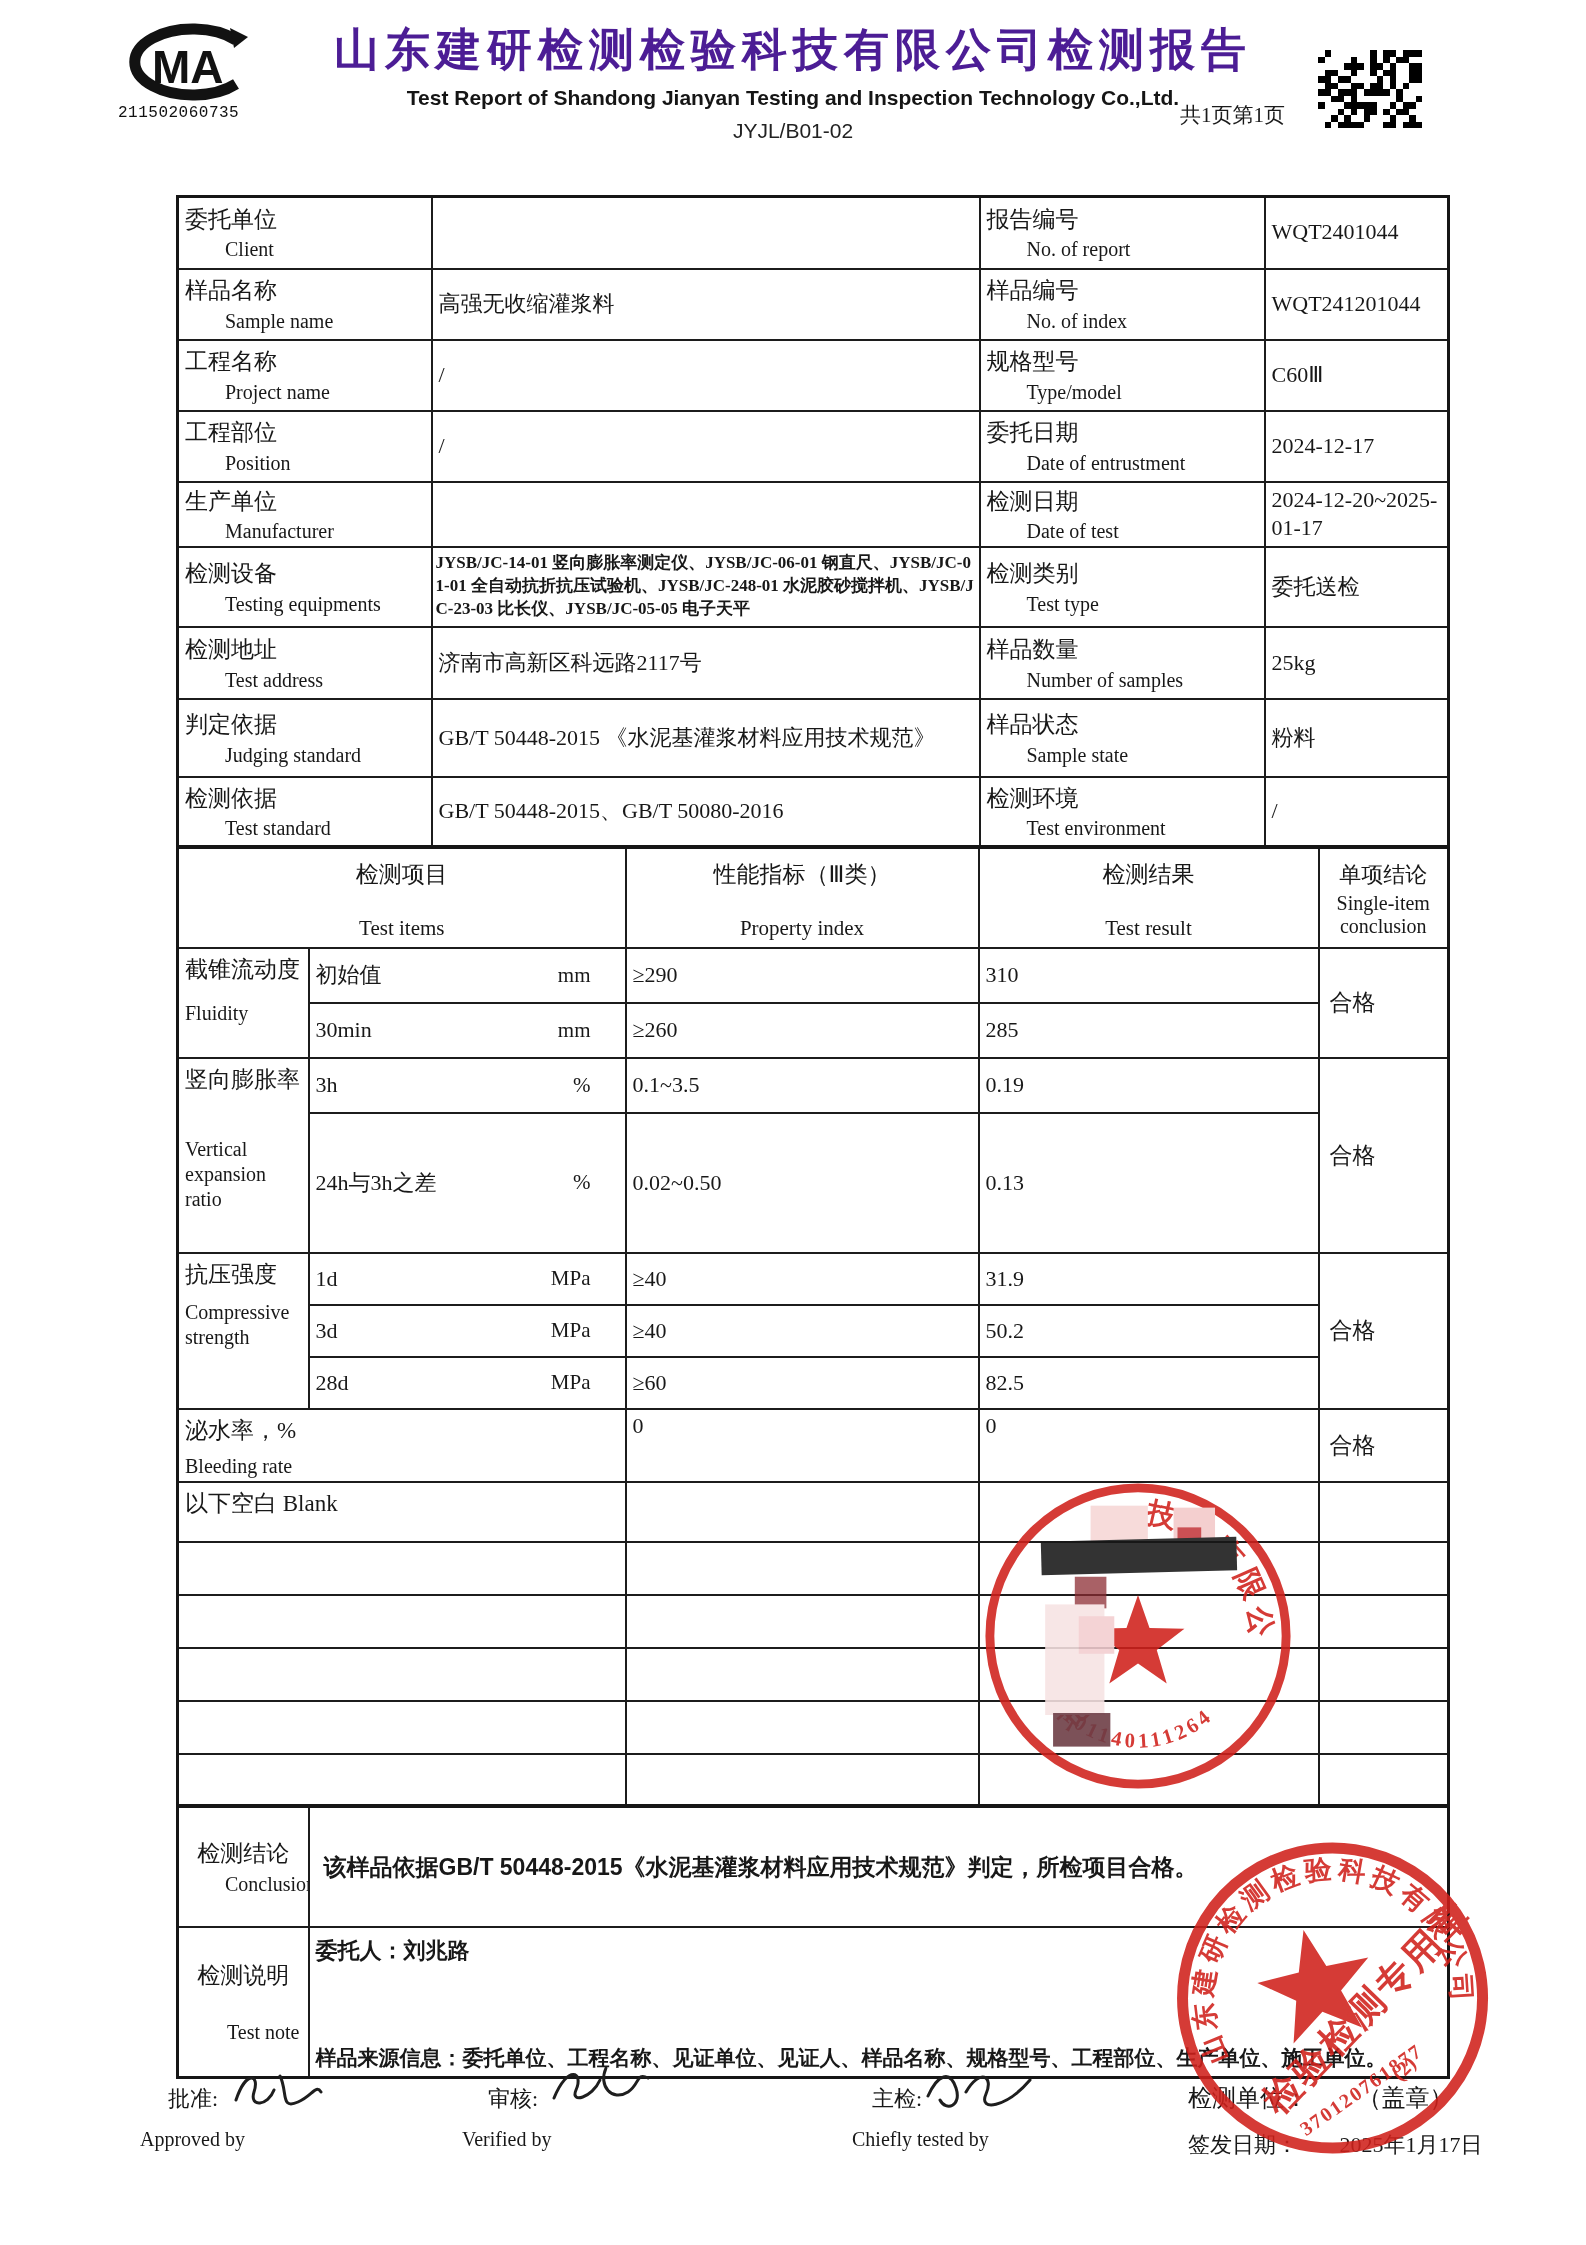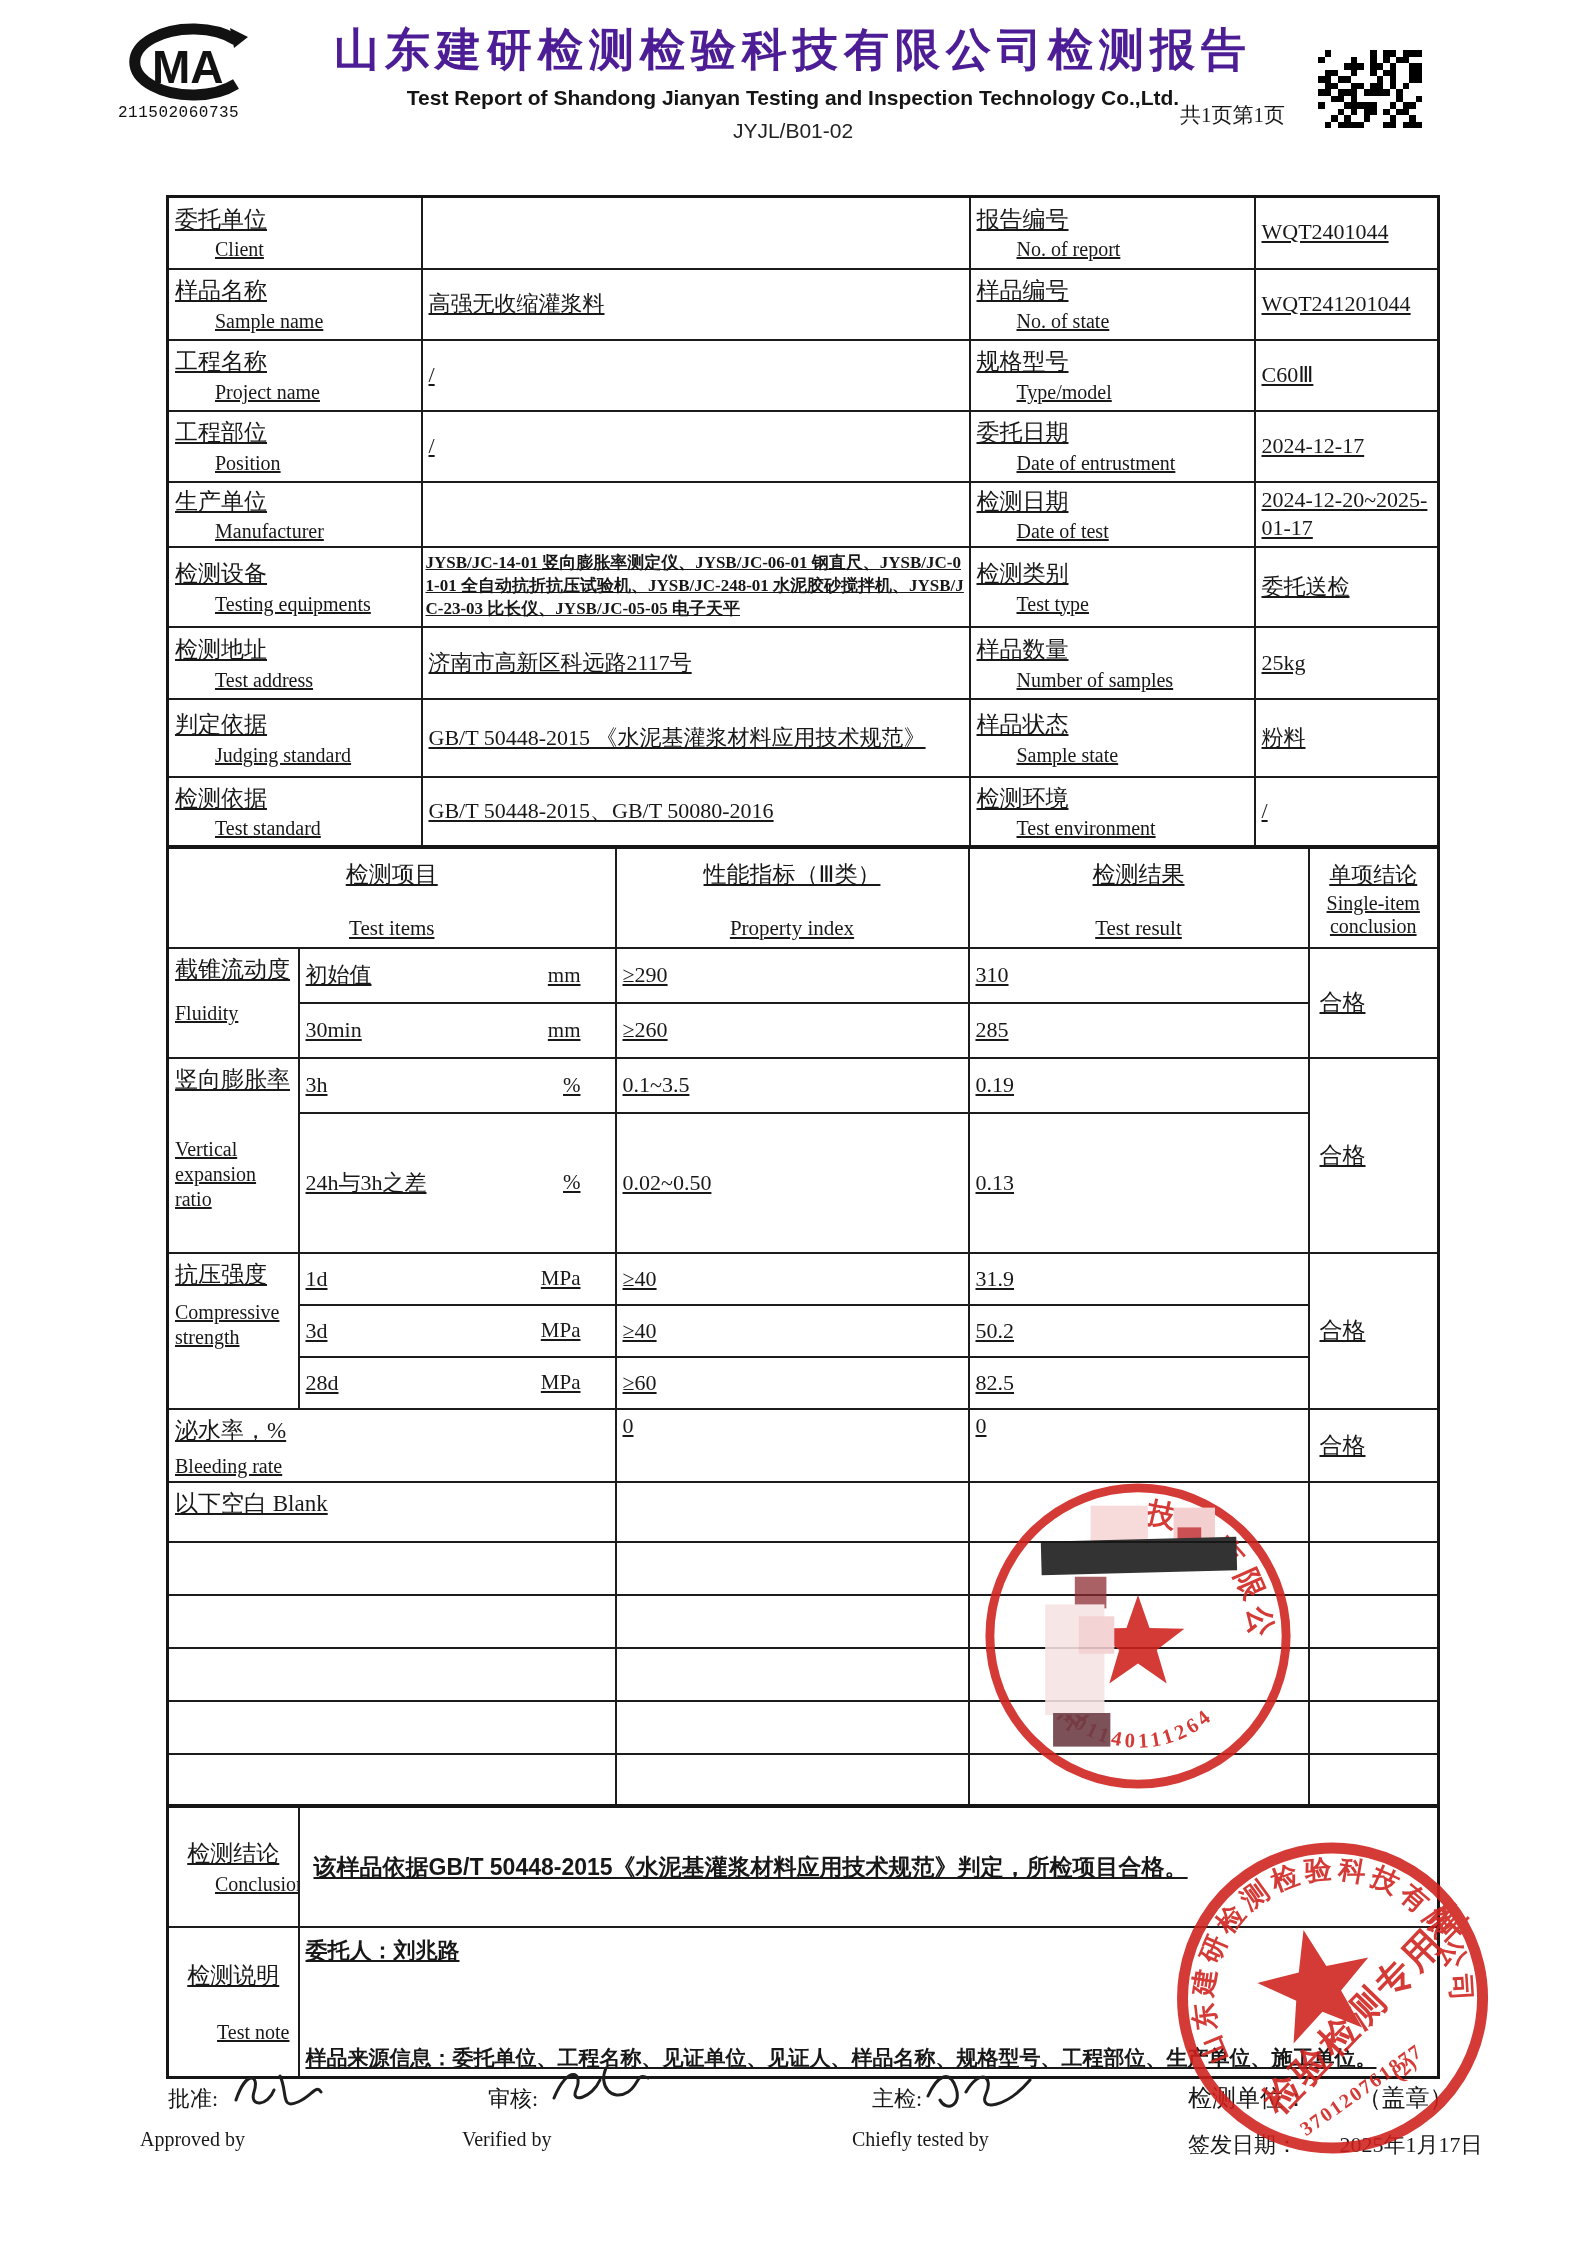--- a/index.html
+++ b/index.html
@@ -9,21 +9,21 @@
   
   .title-wrap{position:absolute;left:0;top:20px;width:1586px;text-align:center;}
   .title-cn{font-family:"Liberation Sans",sans-serif;font-weight:bold;font-size:45px;letter-spacing:6px;color:#4c1d95;}
   .title-en{font-family:"Liberation Sans",sans-serif;font-weight:bold;font-size:21px;margin-top:6px;color:#151515;}
   .form-code{font-family:"Liberation Sans",sans-serif;font-size:21px;margin-top:9px;color:#222;}
   .page-info{position:absolute;left:1180px;top:101px;font-size:21px;color:#1a1a1a;}
   .cma-num{position:absolute;left:118px;top:104px;font-family:"Liberation Mono",monospace;font-size:16px;letter-spacing:.5px;color:#111;}
   .qr{position:absolute;left:1318px;top:50px;width:104px;height:80px;}
   .qr i{position:absolute;width:6.5px;height:6.5px;background:#000;}
   
-  .tables{position:absolute;left:166px;top:195px;width:1006px;z-index:1;text-decoration:underline;}
+  .tables{position:absolute;left:176px;top:195px;width:1006px;z-index:1;}
   table{border-collapse:collapse;table-layout:fixed;width:1271px;}
   table + table{margin-top:-2px;}
   td{border:2px solid #1c1c1c;padding:2px 6px;vertical-align:middle;overflow:hidden;}
   .tA{border:3px solid #161616;}
   .tB{border:3px solid #161616;}
   .tC{border:3px solid #161616;}
   .lab .cn{font-size:23px;line-height:1.45;}
   .lab .en{font-size:20px;line-height:1.3;margin-left:40px;}
   .val{font-size:22px;line-height:1.3;word-break:break-all;}
   .val.small{font-size:17px;font-weight:bold;line-height:1.35;padding:2px 3px;}
@@ -193,21 +193,21 @@
         <td class="val">WQT2401044</td>
       </tr>
       <tr style="height:71px">
         <td class="lab">
             <div class="cn">样品名称</div>
             <div class="en">Sample name</div>
           </td>
         <td class="val">高强无收缩灌浆料</td>
         <td class="lab">
             <div class="cn">样品编号</div>
-            <div class="en">No. of state</div>
+            <div class="en">No. of index</div>
           </td>
         <td class="val">WQT241201044</td>
       </tr>
       <tr style="height:71px">
         <td class="lab">
             <div class="cn">工程名称</div>
             <div class="en">Project name</div>
           </td>
         <td class="val">/</td>
         <td class="lab">

